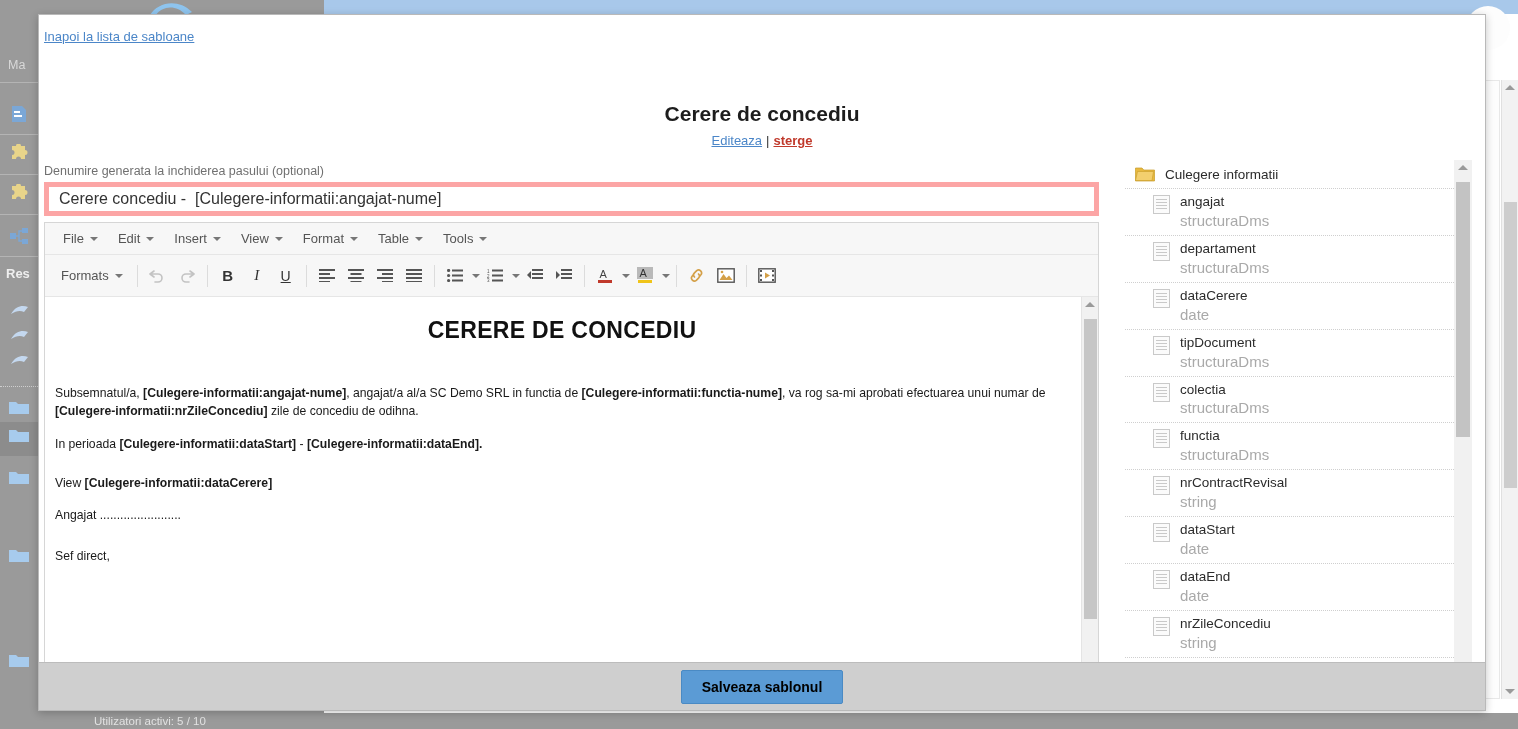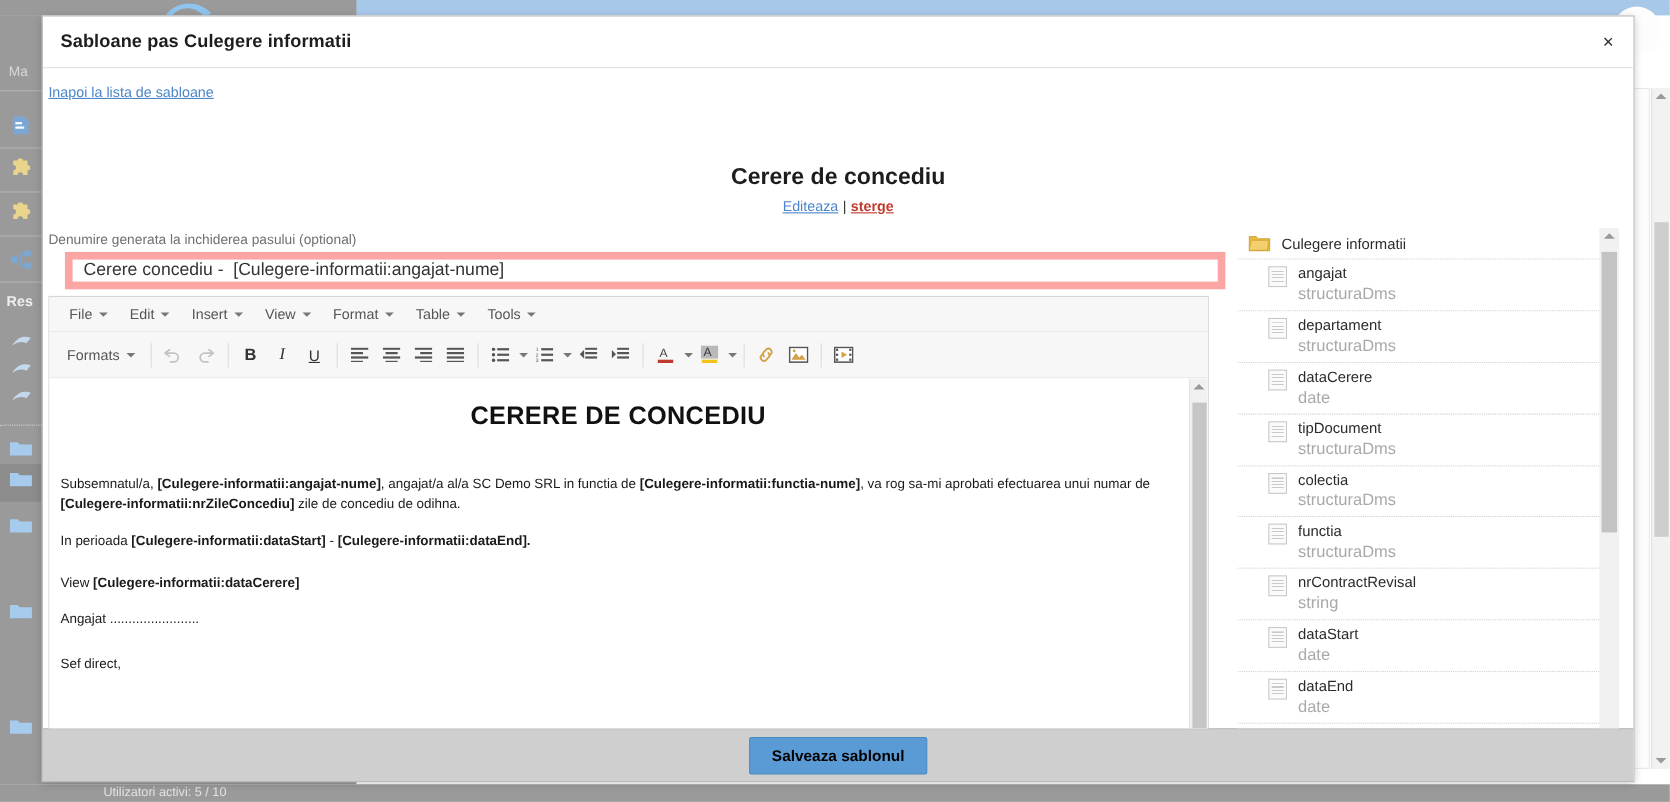--- a/index.html
+++ b/index.html
@@ -142,25 +142,24 @@
   .link-sep { color: #333; padding: 0 4px; }
   .link-delete { color: #c0392b; font-weight: bold; }
 
   .name-label {
     position: absolute; left: 5px; top: 149px;
     font-size: 12.5px; color: #707070;
   }
   .name-input {
     position: absolute; left: 5px; top: 167px;
     width: 1055px; height: 34px;
-    border: 7px solid #fca5a5; background: #fff;
+    border: 5px solid #fca5a5; background: #fff;
     padding: 0 10px; font-size: 16px; color: #333;
     font-family: "Liberation Sans", sans-serif;
     outline: none;
-    margin-left: 15px;
   }
 
   
   .editor {
     position: absolute; left: 5px; top: 207px;
     width: 1055px; height: 444px;
     border: 1px solid #d6d6d6;
     background: #fff;
     display: flex; flex-direction: column;
   }
@@ -419,24 +418,20 @@
     <div class="sb-arrow-down"></div>
   </div>
 
   <div class="bg-statusbar">
     <div class="bg-statusbar-text">Utilizatori activi: 5 / 10</div>
   </div>
 </div>
 
 <div id="modal">
 
-  <div class="modal-header">
-    <div class="modal-title">Sabloane pas Culegere informatii</div>
-    <button class="modal-close">×</button>
-  </div>
 
   <div class="modal-body">
 
     <a class="back-link">Inapoi la lista de sabloane</a>
 
     <div class="doc-title">Cerere de concediu</div>
 
     <div class="doc-actions">
       <a class="link-edit">Editeaza</a><span class="link-sep">|</span><a class="link-delete">sterge</a>
     </div>

